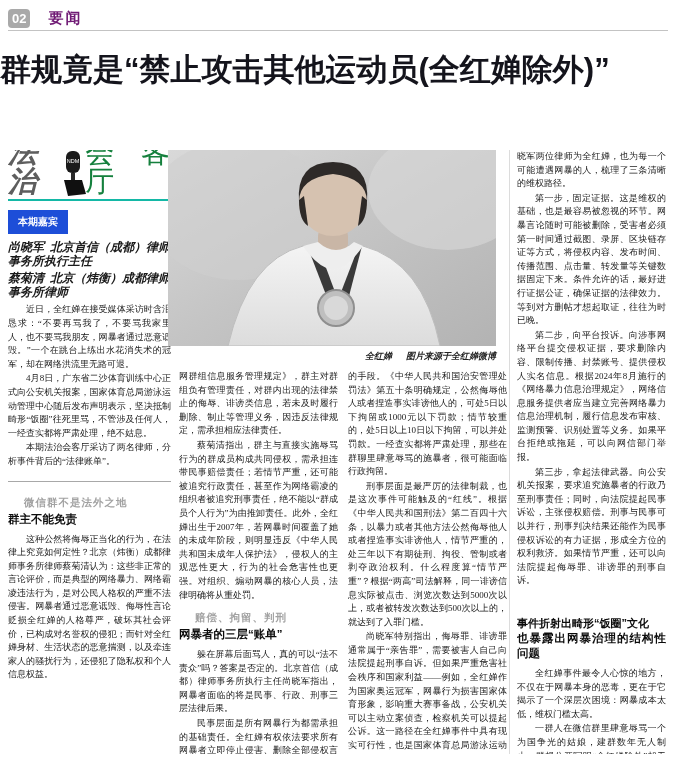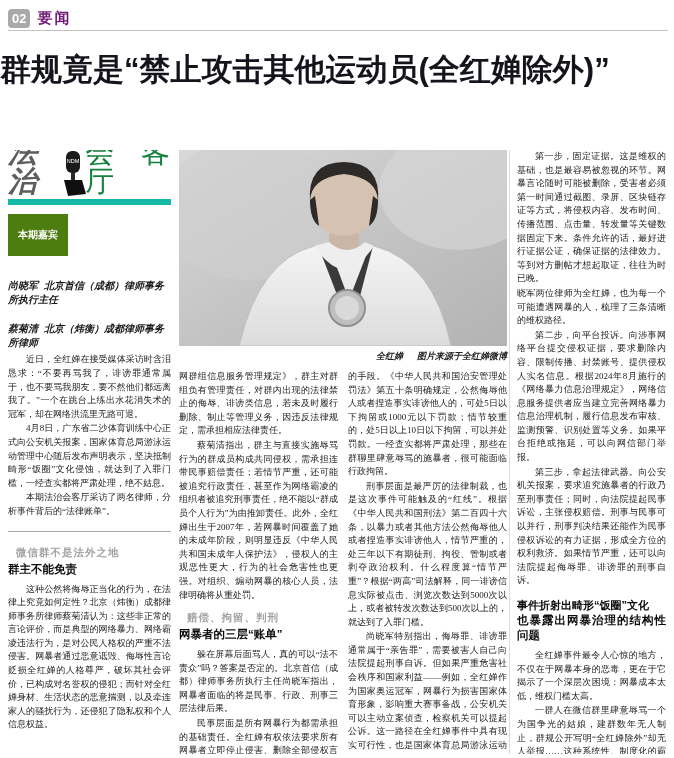--- a/index.html
+++ b/index.html
@@ -1,54 +1,54 @@
 <!DOCTYPE html>
 <html><head>
 <meta charset="utf-8">
 <style>
   html,body{margin:0;padding:0;background:#e9e9e9;}
   .page{position:relative;width:674px;height:758px;background:#ffffff;overflow:hidden;
         font-family:"Liberation Serif","DejaVu Serif",serif;color:#1a1a1a;}
   
   .topbar{position:absolute;top:6px;left:8px;right:6px;height:24px;border-bottom:1px solid #c3c3c3;
-          display:flex;align-items:center;gap:7px;}
+          display:flex;align-items:center;gap:18px;}
   .pagenum{background:#a9a9a9;color:#fff;font:bold 13px/1 "Liberation Sans",sans-serif;
            padding:3px 4px;border-radius:4px;}
   .sectionname{color:#701a75;font:bold 15px "Liberation Sans",sans-serif;letter-spacing:2px;}
   
   .headline{position:absolute;top:42px;left:0;width:674px;text-align:left;}
   .headline h1{margin:10px 0 4px;font:900 31px/1.15 "Liberation Sans","DejaVu Sans",sans-serif;
                color:#14141c;letter-spacing:0;}
   .headline h2{margin:0;font:700 16px "Liberation Sans","DejaVu Sans",sans-serif;color:#222;}
   
   .content{position:absolute;top:150px;left:0;width:674px;height:604px;}
   .vrule{position:absolute;top:0;width:1px;height:604px;background:#dcdcdc;}
   .col{position:absolute;font-size:9px;line-height:13.6px;text-align:justify;overflow:hidden;}
   .col1{left:8px;top:0;width:163px;height:604px;}
   .col2{left:179px;top:220px;width:159px;height:384px;}
   .col3{left:348px;top:220px;width:159px;height:384px;}
   .col4{left:517px;top:0;width:149px;height:604px;}
   p.bp{margin:0 0 1px;}
   .ind{text-indent:2em;}
-  .kicker{color:#a2a2a2;font:bold 10.5px "Liberation Sans",sans-serif;letter-spacing:1px;margin:9px 8px 2px;}
+  .kicker{color:#a2a2a2;font:bold 10.5px "Liberation Sans",sans-serif;letter-spacing:1px;margin:9px 16px 2px;}
   .subhead{color:#0c0c0c;font:900 11.5px "Liberation Sans",sans-serif;margin:0 0 6px;}
-  .subhead2{color:#0c0c0c;font:900 11px "Liberation Sans",sans-serif;margin:10px 0 0;}
+  .subhead2{color:#0c0c0c;font:900 11px "Liberation Sans",sans-serif;margin:28px 0 0;}
   .divider{border:none;border-top:1px solid #a8a8a8;margin:12px 0 14px;}
   
   .logo{position:relative;display:flex;align-items:flex-end;height:44px;margin-top:2px;
-        border-bottom:6px solid #14b8a6;padding-bottom:3px;}
+        border-bottom:2px solid #14b8a6;padding-bottom:3px;}
   .logo-bold{font:italic 900 29px/1 "Liberation Sans",sans-serif;color:#5e5e5e;letter-spacing:-1px;}
   .logo-light{font:400 29px/1 "Liberation Sans",sans-serif;color:#15803d;letter-spacing:1px;}
   .mic{margin:0 -3px;flex:0 0 auto;}
-  .guest-badge{display:inline-block;background:#4d7c0f;color:#fff;
-               font:bold 10px "Liberation Sans",sans-serif;padding:14px 10px;margin:9px 0 7px;}
-  .guest{font-style:italic;font-weight:bold;font-size:10px;margin:16px 0 4px;text-align:left;}
+  .guest-badge{display:inline-block;background:#1d4ed8;color:#fff;
+               font:bold 10px "Liberation Sans",sans-serif;padding:5px 10px;margin:9px 0 7px;}
+  .guest{font-style:italic;font-weight:bold;font-size:12px;margin:0 0 4px;text-align:left;}
   .guest .gname{margin-right:6px;}
   
-  .photo{position:absolute;left:179px;top:0;width:328px;height:212px;margin:0;}
+  .photo{position:absolute;left:168px;top:0;width:328px;height:212px;margin:0;}
   .photo svg{display:block;}
   .photo figcaption{text-align:right;font:bold italic 9px "Liberation Serif",serif;color:#222;margin-top:4px;}
   .photo .cap-credit{margin-left:14px;}
 </style>
 </head>
 <body>
 
 <div class="page">
 
   <div class="topbar">
@@ -74,22 +74,22 @@
         </svg>
         <span class="logo-light">会客厅</span>
       </div>
       <span class="guest-badge">本期嘉宾</span>
       <p class="guest">
         <span class="gname">尚晓军</span><span>北京首信（成都）律师事务所执行主任</span>
       </p>
       <p class="guest">
         <span class="gname">蔡菊清</span><span>北京（炜衡）成都律师事务所律师</span>
       </p>
-      <p class="bp ind">近日，全红婵在接受媒体采访时含泪恳求：“不要再骂我了，诽谤罪通常属于，也不要骂我朋友，要不然他们都远离我了。”一个在跳台上练出水花消失术的冠军，却在网络洪流里无路可退。</p>
-      <p class="bp ind">4月8日，广东省二沙体育训练中心正式向公安机关报案，国家体育总局游泳运动管理中心随后发布声明表示，坚决抵制畸形“饭圈”文化侵蚀，就达到了入罪门槛，一经查实都将严肃处理，绝不姑息。</p>
+      <p class="bp ind">近日，全红婵在接受媒体采访时含泪恳求：“不要再骂我了，不要骂我家里人，也不要骂我朋友，网暴者通过恶意诋毁。”一个在跳台上练出水花消失术的冠军，却在网络洪流里无路可退。</p>
+      <p class="bp ind">4月8日，广东省二沙体育训练中心正式向公安机关报案，国家体育总局游泳运动管理中心随后发布声明表示，坚决抵制畸形“饭圈”往死里骂，不管涉及任何人，一经查实都将严肃处理，绝不姑息。</p>
       <p class="bp ind">本期法治会客厅采访了两名律师，分析事件背后的“法律账单”。</p>
       <hr class="divider">
       <div class="kicker">微信群不是法外之地</div>
       <div class="subhead">群主不能免责</div>
       <p class="bp ind">这种公然将侮辱正当化的行为，在法律上究竟如何定性？北京（炜衡）成都律师事务所律师蔡菊清认为：这些非正常的言论评价，而是典型的网络暴力、网络霸凌违法行为，是对公民人格权的严重不法侵害。网暴者通过恶意诋毁、侮辱性言论贬损全红婵的人格尊严，破坏其社会评价，已构成对名誉权的侵犯；而针对全红婵身材、生活状态的恶意揣测，以及牵连家人的骚扰行为，还侵犯了隐私权和个人信息权益。</p>
       
     </aside>
 
     <figure class="photo">
       <svg width="328" height="196" viewBox="0 0 328 196">
@@ -141,22 +141,22 @@
     </div>
 
     <div class="col col3">
       <p class="bp">的手段。《中华人民共和国治安管理处罚法》第五十条明确规定，公然侮辱他人或者捏造事实诽谤他人的，可处5日以下拘留或1000元以下罚款；情节较重的，处5日以上10日以下拘留，可以并处罚款。一经查实都将严肃处理，那些在群聊里肆意辱骂的施暴者，很可能面临行政拘留。</p>
       <p class="bp ind">刑事层面是最严厉的法律制裁，也是这次事件可能触及的“红线”。根据《中华人民共和国刑法》第二百四十六条，以暴力或者其他方法公然侮辱他人或者捏造事实诽谤他人，情节严重的，处三年以下有期徒刑、拘役、管制或者剥夺政治权利。什么程度算“情节严重”？根据“两高”司法解释，同一诽谤信息实际被点击、浏览次数达到5000次以上，或者被转发次数达到500次以上的，就达到了入罪门槛。</p>
       <p class="bp ind">尚晓军特别指出，侮辱罪、诽谤罪通常属于“亲告罪”，需要被害人自己向法院提起刑事自诉。但如果严重危害社会秩序和国家利益——例如，全红婵作为国家奥运冠军，网暴行为损害国家体育形象，影响重大赛事备战，公安机关可以主动立案侦查，检察机关可以提起公诉。这一路径在全红婵事件中具有现实可行性，也是国家体育总局游泳运动管理中心态度强硬的重要原因。</p>
 
     </div>
 
     <div class="col col4">
+      <p class="bp">晓军两位律师为全红婵，也为每一个可能遭遇网暴的人，梳理了三条清晰的维权路径。</p>
       <p class="bp ind">第一步，固定证据。这是维权的基础，也是最容易被忽视的环节。网暴言论随时可能被删除，受害者必须第一时间通过截图、录屏、区块链存证等方式，将侵权内容、发布时间、传播范围、点击量、转发量等关键数据固定下来。条件允许的话，最好进行证据公证，确保证据的法律效力。等到对方删帖才想起取证，往往为时已晚。</p>
-      <p class="bp">晓军两位律师为全红婵，也为每一个可能遭遇网暴的人，梳理了三条清晰的维权路径。</p>
       <p class="bp ind">第二步，向平台投诉。向涉事网络平台提交侵权证据，要求删除内容、限制传播、封禁账号、提供侵权人实名信息。根据2024年8月施行的《网络暴力信息治理规定》，网络信息服务提供者应当建立完善网络暴力信息治理机制，履行信息发布审核、监测预警、识别处置等义务。如果平台拒绝或拖延，可以向网信部门举报。</p>
       <p class="bp ind">第三步，拿起法律武器。向公安机关报案，要求追究施暴者的行政乃至刑事责任；同时，向法院提起民事诉讼，主张侵权赔偿。刑事与民事可以并行，刑事判决结果还能作为民事侵权诉讼的有力证据，形成全方位的权利救济。如果情节严重，还可以向法院提起侮辱罪、诽谤罪的刑事自诉。</p>
       <div class="subhead2">事件折射出畸形“饭圈”文化</div>
       <div class="subhead">也暴露出网暴治理的结构性问题</div>
       <p class="bp ind">全红婵事件最令人心惊的地方，不仅在于网暴本身的恶毒，更在于它揭示了一个深层次困境：网暴成本太低，维权门槛太高。</p>
       <p class="bp ind">一群人在微信群里肆意辱骂一个为国争光的姑娘，建群数年无人制止，群规公开写明“全红婵除外”却无人举报……这种系统性、制度化的霸凌，折射出的不仅是畸形“饭圈”文化的侵蚀，更是网暴治理的结构性问题——违法成本与维权成本之间的失衡。</p>
 
     </div>
   </div>
 </div>

